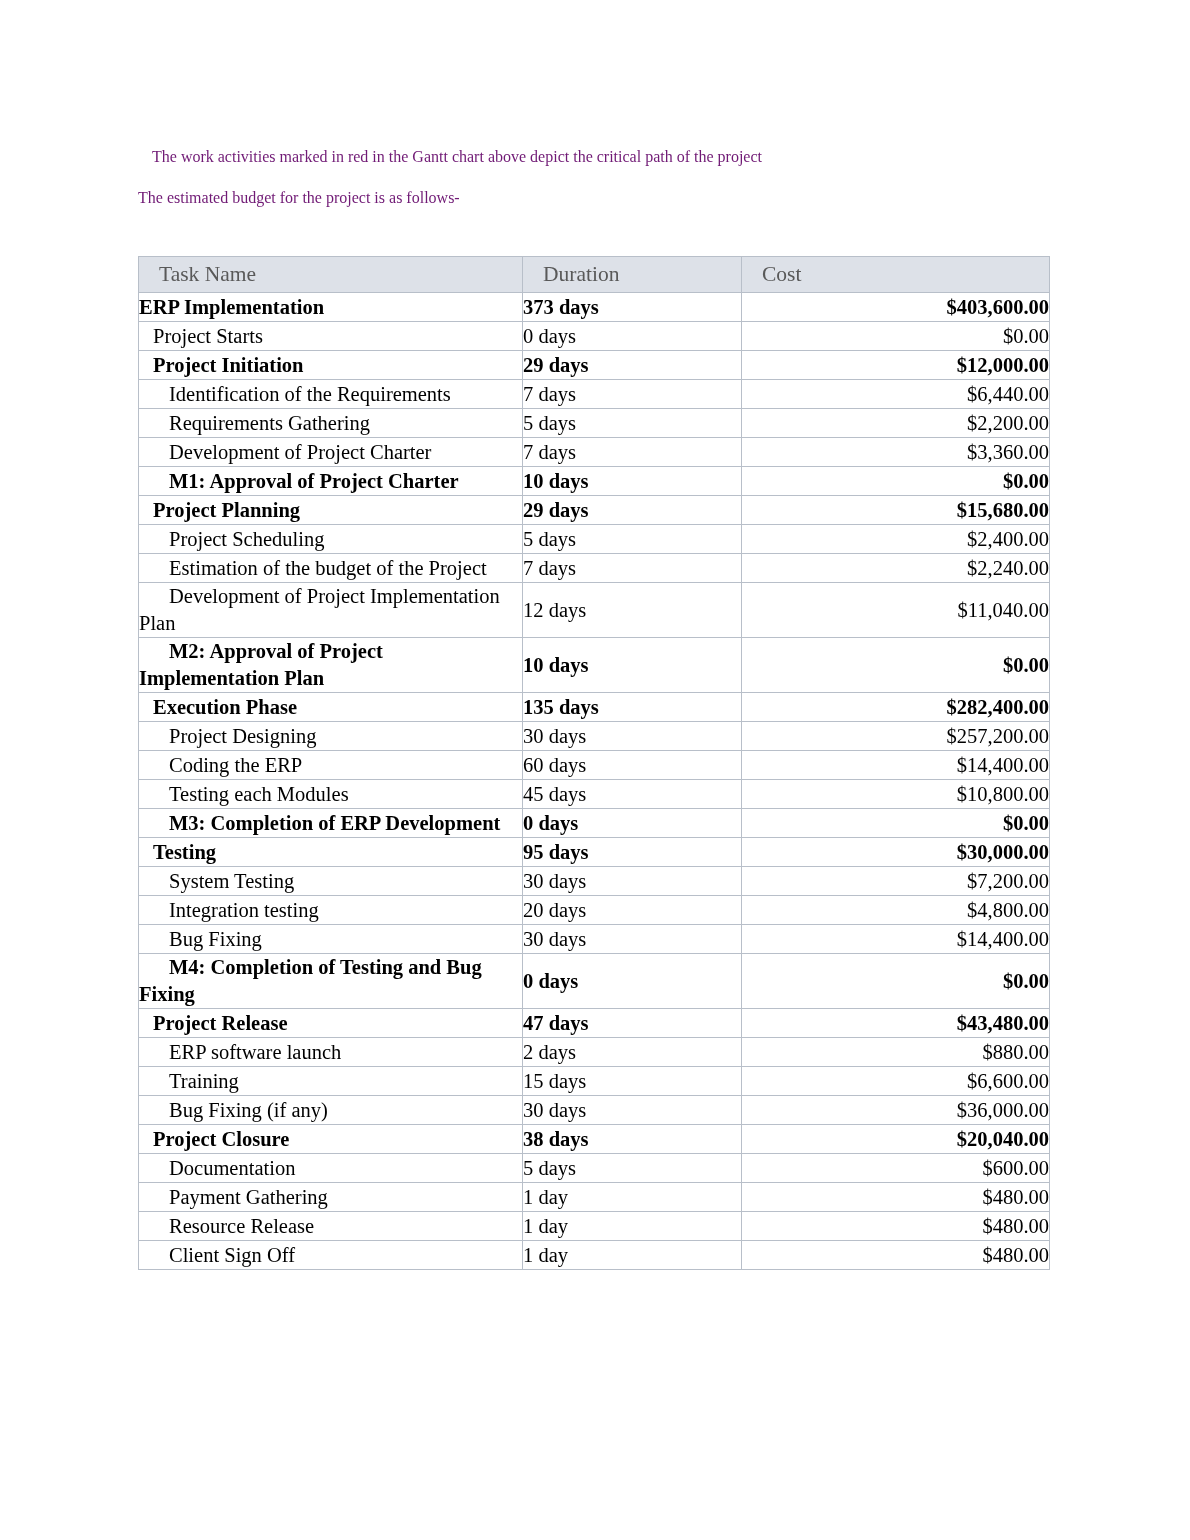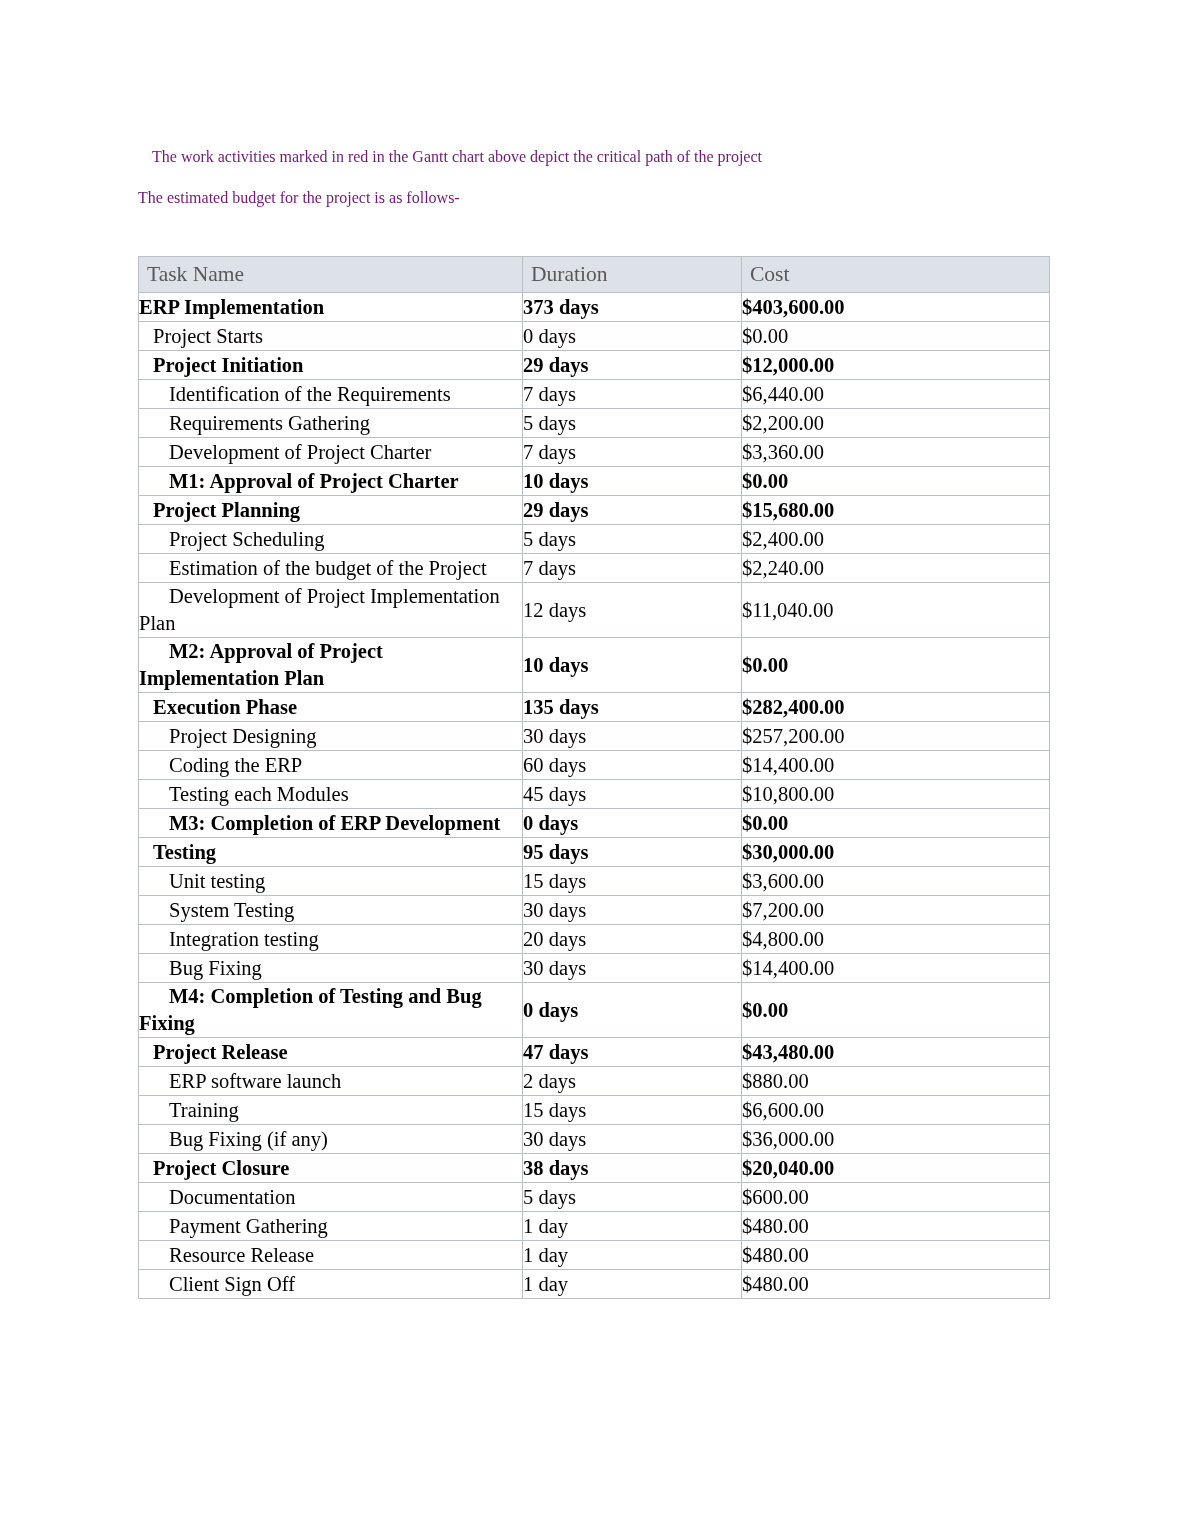--- a/index.html
+++ b/index.html
@@ -59,38 +59,39 @@
     line-height: 27px;
   }
 
   table.budget thead th {
     background: #dde1e8;
     color: #595959;
     font-weight: normal;
     text-align: left;
     font-size: 21.5px;
     height: 35px;
-    padding: 0 8px;
+    padding: 0 20px;
   }
 
   table.budget tbody td {
     background: #ffffff;
     height: 28px;
   }
 
   td.task {
     padding: 1px 4px 1px 2px;
     text-align: left;
   }
   td.dur {
     padding: 1px 4px;
     text-align: left;
   }
   td.cost {
     padding: 1px 5px 1px 4px;
+    text-align: right;
   }
 
   
   .lvl0 { text-indent: 0px; }
   .lvl1 { text-indent: 14px; }
   .lvl2 { text-indent: 30px; }
 
   .bold { font-weight: bold; }
 </style>
 </head>
@@ -201,25 +202,20 @@
           <td class="task lvl2 bold">M3: Completion of ERP Development</td>
           <td class="dur bold">0 days</td>
           <td class="cost bold">$0.00</td>
         </tr>
         <tr>
           <td class="task lvl1 bold">Testing</td>
           <td class="dur bold">95 days</td>
           <td class="cost bold">$30,000.00</td>
         </tr>
         <tr>
-          <td class="task lvl2">Unit testing</td>
-          <td class="dur">15 days</td>
-          <td class="cost">$3,600.00</td>
-        </tr>
-        <tr>
           <td class="task lvl2">System Testing</td>
           <td class="dur">30 days</td>
           <td class="cost">$7,200.00</td>
         </tr>
         <tr>
           <td class="task lvl2">Integration testing</td>
           <td class="dur">20 days</td>
           <td class="cost">$4,800.00</td>
         </tr>
         <tr>

